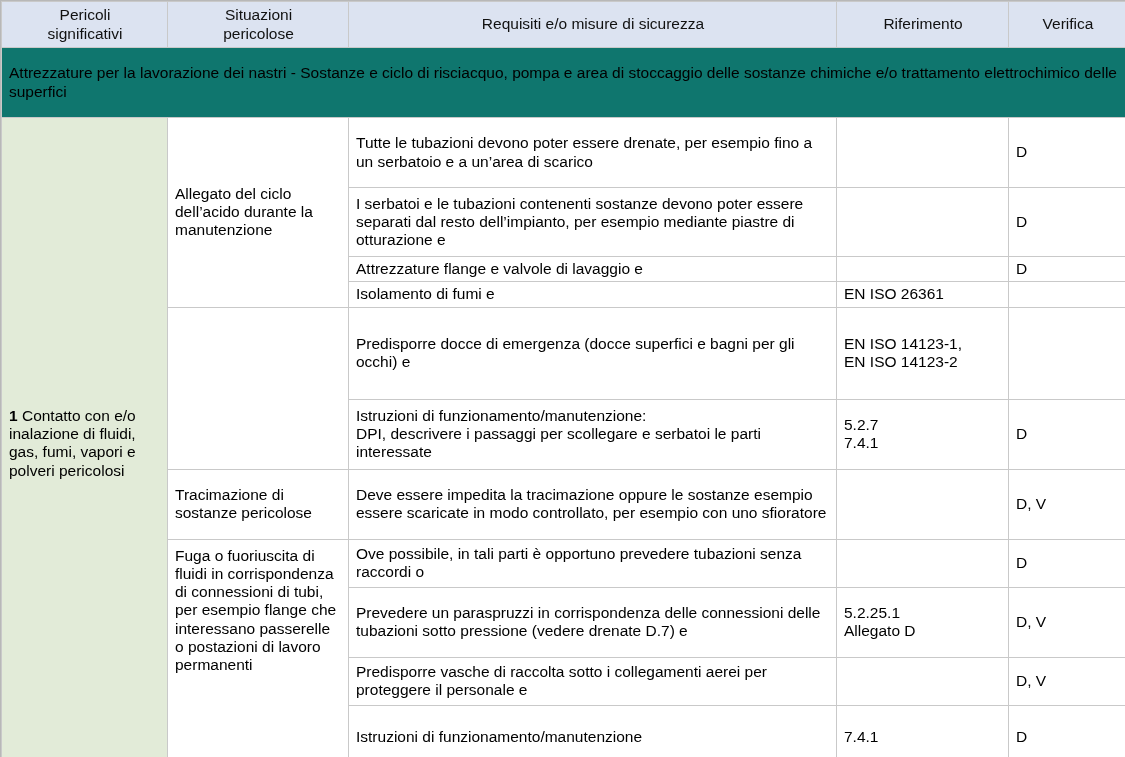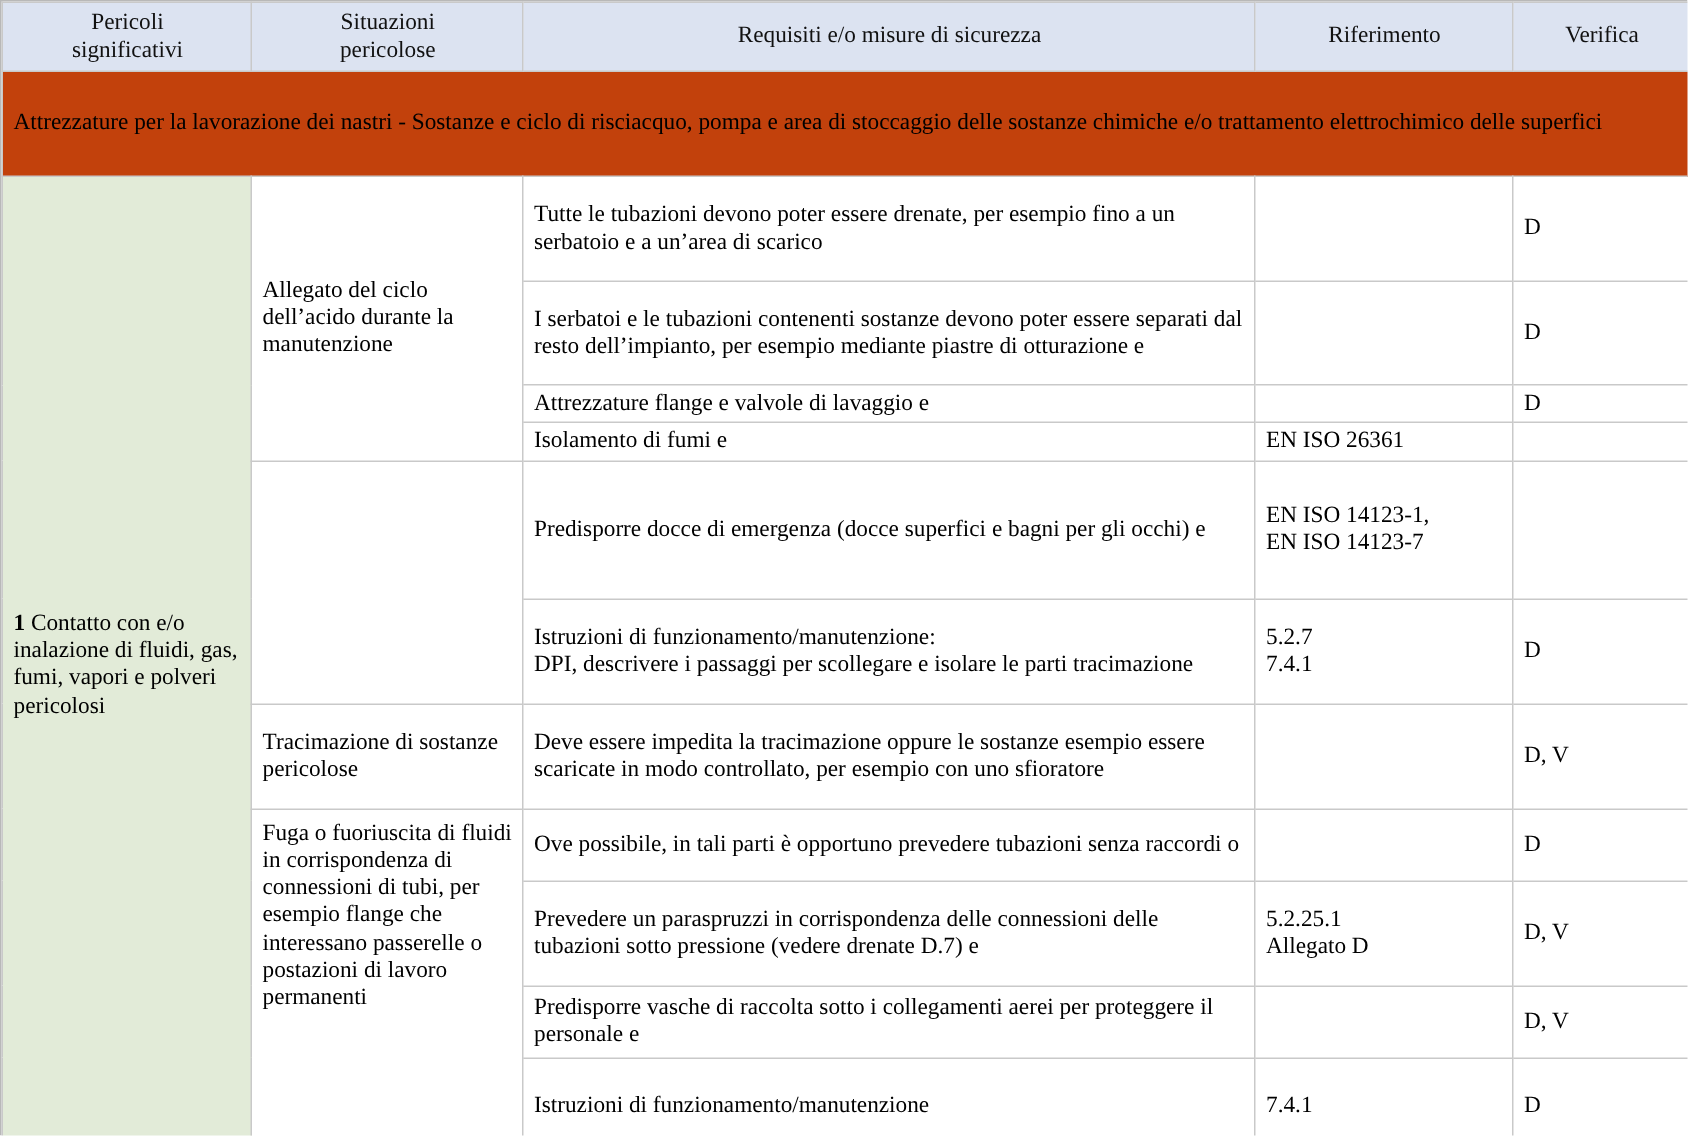--- a/index.html
+++ b/index.html
@@ -12,21 +12,20 @@
     font-family: "Liberation Sans", sans-serif;
     color: #000000;
     overflow: hidden;
   }
   #sheet {
     width: 1125px;
     height: 757px;
     position: relative;
     border-left: 1px solid #b8b8b8;
     border-top: 1px solid #b8b8b8;
-    font-family: Liberation Serif, serif;
   }
   table.risk-table {
     width: 1125px;
     border-collapse: collapse;
     table-layout: fixed;
   }
   table.risk-table td, table.risk-table th {
     border: 1px solid #c9c9c9;
     vertical-align: middle;
     padding: 3px 6px 3px 7px;
@@ -49,21 +48,21 @@
     vertical-align: middle;
     font-size: 15.5px;
     height: 46px;
     line-height: 1.2;
     border: 1px solid #c9c9c9;
     color: #111;
   }
 
   
   td.title-band {
-    background: #c2410c;
+    background: #0f766e;
     font-size: 21.5px;
     line-height: 1.27;
     padding: 4px 8px 6px 9px;
     height: 70px;
     vertical-align: middle;
     text-align: left;
     color: #000;
   }
 
   
@@ -149,27 +148,27 @@
       <tr>
         <td class="req-col nowrapless" style="height:24px">Isolamento di fumi e</td>
         <td class="ref-col nowrapless">EN ISO 26361</td>
         <td class="ver-col"></td>
       </tr>
 
       <tr>
         <td class="situation-col" rowspan="2"></td>
         <td class="req-col nowrapless" style="height:92px">Predisporre docce di emergenza (docce superfici e bagni per gli occhi) e</td>
         <td class="ref-col nowrapless">EN ISO 14123-1,
-EN ISO 14123-7</td>
+EN ISO 14123-2</td>
         <td class="ver-col"></td>
       </tr>
 
       <tr>
         <td class="req-col nowrapless" style="height:70px">Istruzioni di funzionamento/manutenzione:
-DPI, descrivere i passaggi per scollegare e isolare le parti tracimazione</td>
+DPI, descrivere i passaggi per scollegare e serbatoi le parti interessate</td>
         <td class="ref-col nowrapless">5.2.7
 7.4.1</td>
         <td class="ver-col">D</td>
       </tr>
 
       <tr>
         <td class="situation-col">Tracimazione di sostanze pericolose</td>
         <td class="req-col nowrapless" style="height:70px">Deve essere impedita la tracimazione oppure le sostanze esempio essere scaricate in modo controllato, per esempio con uno sfioratore</td>
         <td class="ref-col nowrapless"></td>
         <td class="ver-col">D, V</td>

